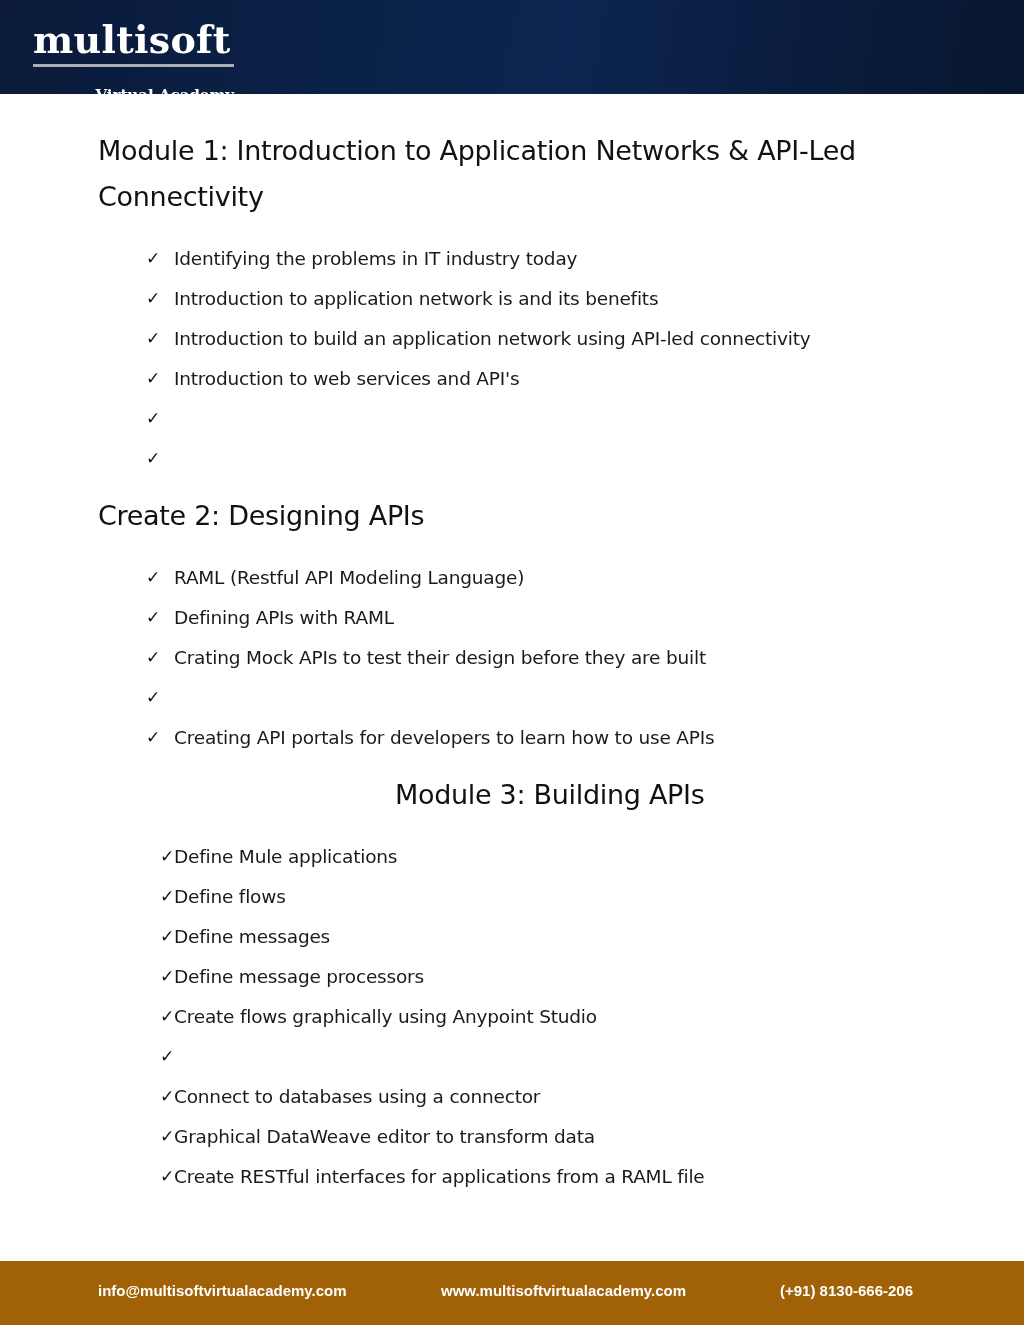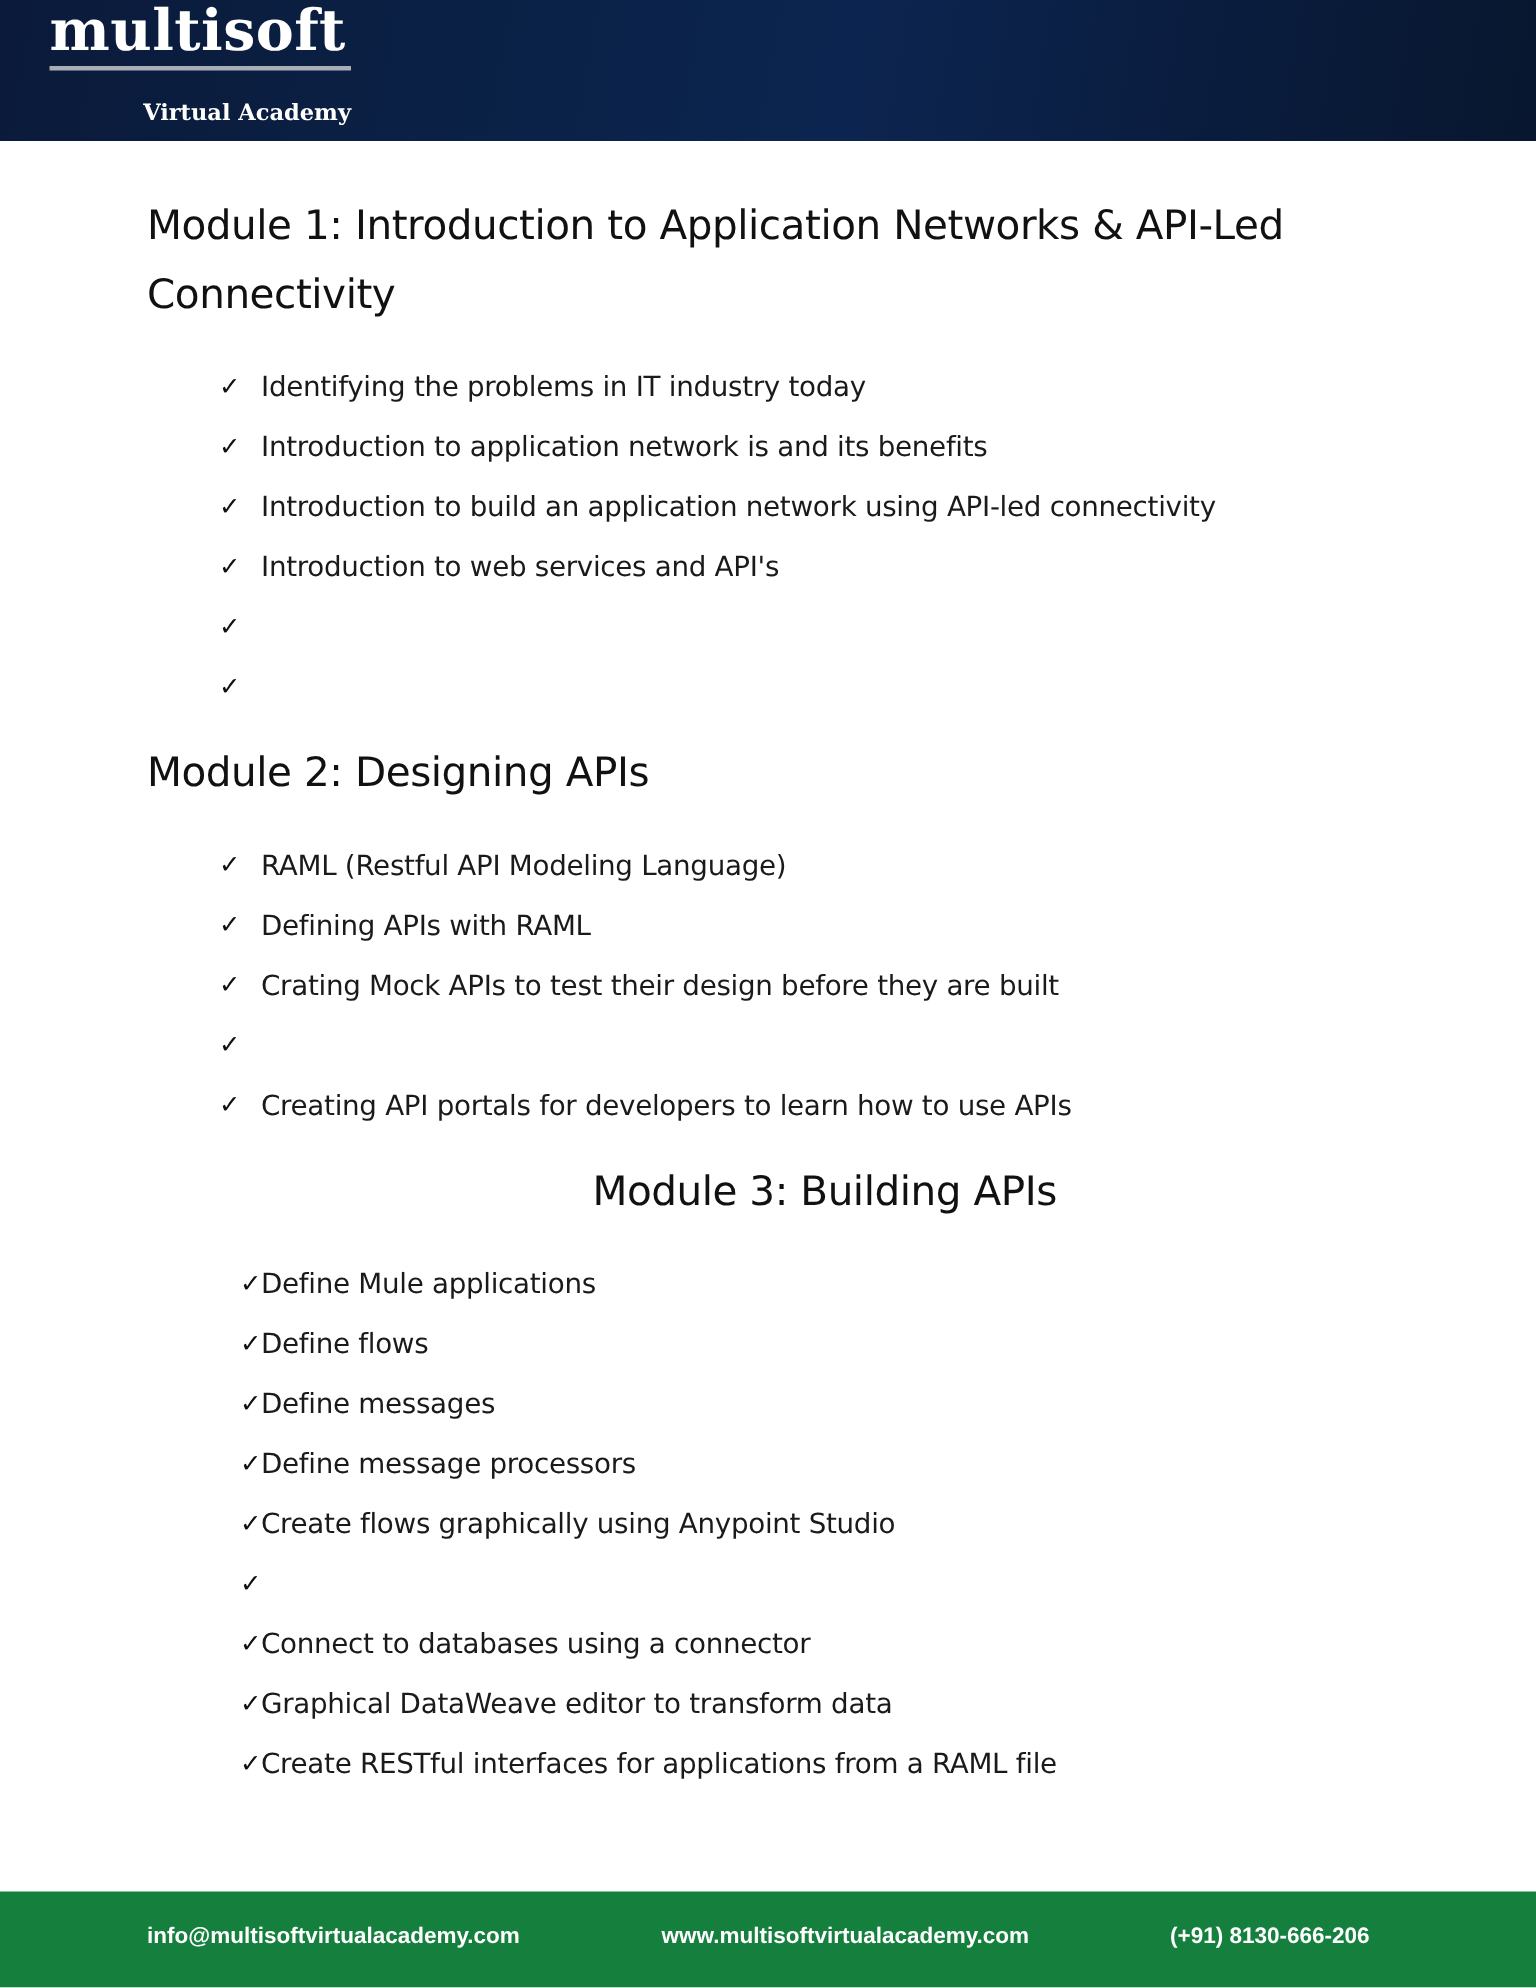--- a/index.html
+++ b/index.html
@@ -18,21 +18,21 @@
     .header {
       position: absolute;
       left: 0; top: 0;
       width: 1024px;
       height: 94px;
       background: linear-gradient(100deg, #0b1a3a 0%, #0a2247 35%, #0c2550 55%, #0a1c3d 80%, #08172f 100%);
     }
     .logo {
       position: absolute;
       left: 33px;
-      top: 0;
+      top: 20px;
       width: 202px;
     }
     .logo-word {
       font-family: "DejaVu Serif", "Liberation Serif", serif;
       font-weight: bold;
       color: #ffffff;
       font-size: 38px;
       line-height: 40px;
       letter-spacing: 0.3px;
     }
@@ -93,21 +93,21 @@
     #m2 .module-list { margin-top: 18px; }
     #m3 { position: absolute; top: 644px; text-align: right; }
     #m3 .module-list { margin-top: 18px; }
 
     .footer {
       position: absolute;
       left: 0;
       top: 1261px;
       width: 1024px;
       height: 64px;
-      background: #15803d;
+      background: #a16207;
     }
     .footer-item {
       position: absolute;
       top: 21px;
       color: #ffffff;
       font-weight: bold;
       font-size: 15px;
       font-family: "Liberation Sans", "DejaVu Sans", sans-serif;
       text-decoration: none;
     }
@@ -150,21 +150,21 @@
       <li>
           <span class="check">✓</span>
         </li>
       <li>
           <span class="check">✓</span>
         </li>
     </ul>
   </section>
 
   <section id="m2">
-    <h2 class="module-title">Module 2: Designing APIs</h2>
+    <h2 class="module-title">Create 2: Designing APIs</h2>
     <ul class="module-list">
       <li>
           <span class="check">✓</span>
           <span>RAML (Restful API Modeling Language)</span>
         </li>
       <li>
           <span class="check">✓</span>
           <span>Defining APIs with RAML</span>
         </li>
       <li>

